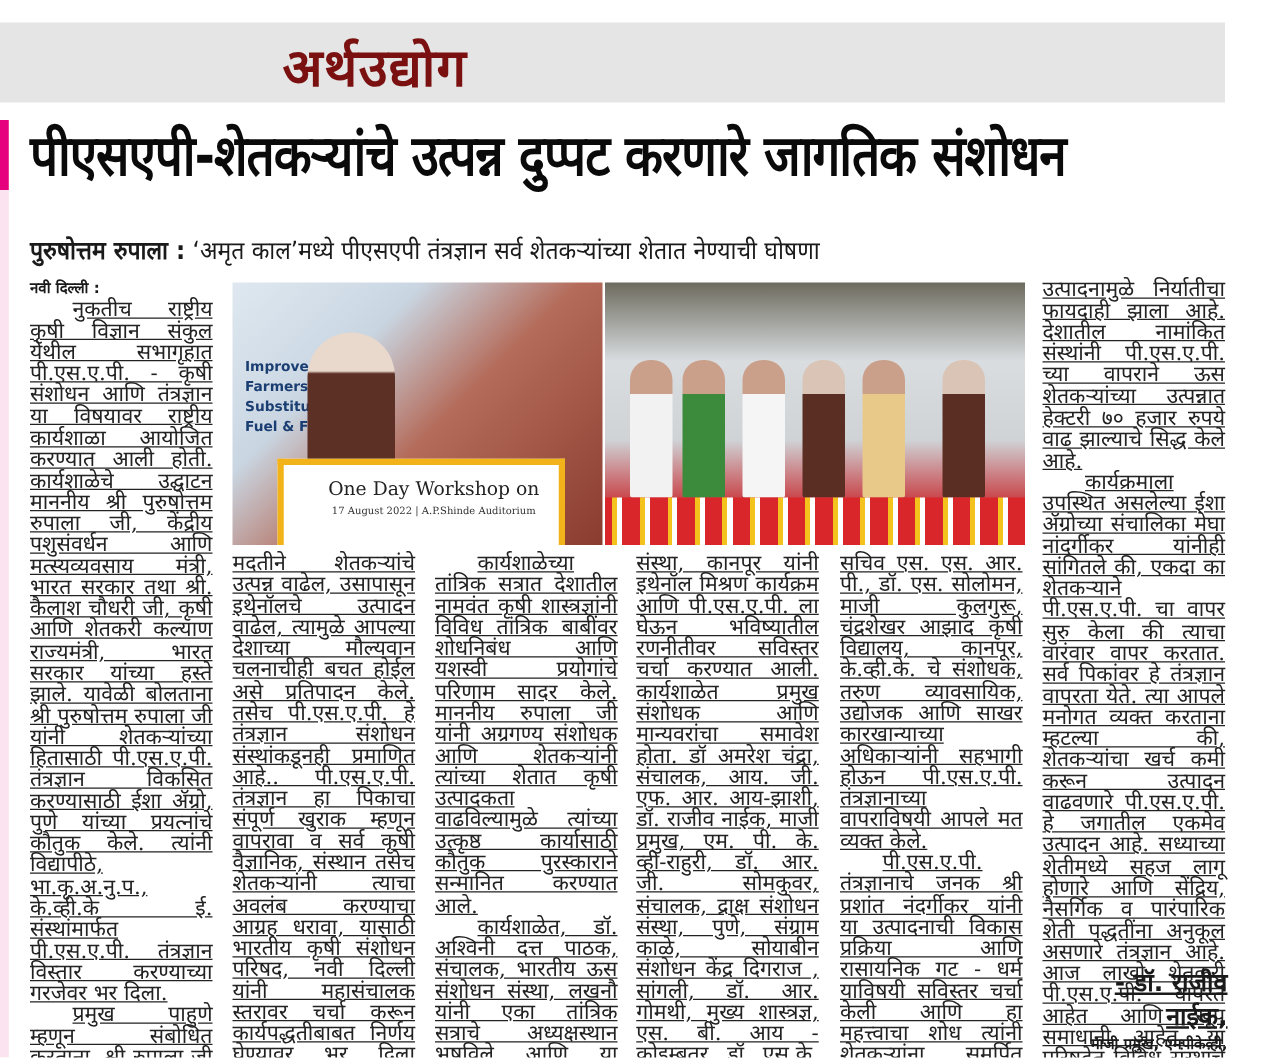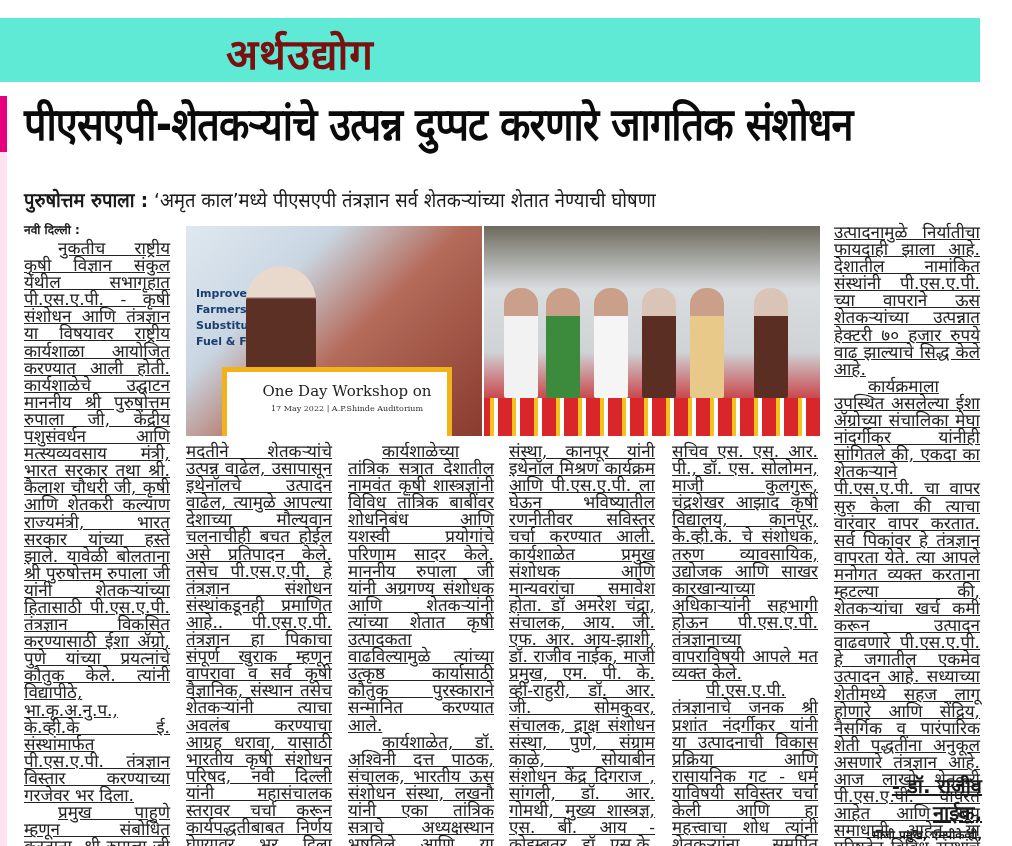--- a/index.html
+++ b/index.html
@@ -2,21 +2,21 @@
 <html><head>
 <meta charset="utf-8">
 <style>
   html, body { margin:0; padding:0; }
   body {
     width:1012px; height:846px; overflow:hidden; background:#ffffff;
     font-family:"DejaVu Serif", serif; color:#1a1a1a; position:relative;
   }
   .banner {
     position:absolute; left:0; top:18px; width:980px; height:64px;
-    background:#5eead4;
+    background:#e5e5e5;
   }
   .banner .section {
     position:absolute; left:226px; top:6px; font-family:"DejaVu Sans", sans-serif;
     font-weight:bold; font-size:42px; color:#7a1010; letter-spacing:1px;
   }
   .banner .brand {
     position:absolute; right:10px; top:8px; font-family:"DejaVu Sans", sans-serif;
     font-weight:bold; font-size:38px; color:#e52420;
   }
   .pink-strip {
@@ -112,21 +112,21 @@
 
 <div class="photo photo1">
   <div class="banner-text">
     <div>Improves Farmers</div>
     <div>Substitutes Imp</div>
     <div>Fuel &amp; Fertili</div>
   </div>
   <div class="speaker"></div>
   <div class="podium">
     <div class="ws">One Day Workshop on</div>
-    <div class="dt">17 May 2022 | A.P.Shinde Auditorium</div>
+    <div class="dt">17 August 2022 | A.P.Shinde Auditorium</div>
   </div>
 </div>
 
 <div class="photo photo2">
   <div class="people" style="left:20px;background:linear-gradient(180deg,#caa08a 0 25%,#f2f2f2 25%);"></div>
   <div class="people" style="left:62px;background:linear-gradient(180deg,#caa08a 0 25%,#3c8a3c 25%);"></div>
   <div class="people" style="left:110px;background:linear-gradient(180deg,#caa08a 0 25%,#f5f5f5 25%);"></div>
   <div class="people" style="left:158px;background:linear-gradient(180deg,#d9c4b6 0 25%,#5a2e22 25%);"></div>
   <div class="people" style="left:206px;background:linear-gradient(180deg,#caa08a 0 25%,#e8c98a 25%);"></div>
   <div class="people" style="left:270px;background:linear-gradient(180deg,#d9c4b6 0 25%,#5a2e22 25%);"></div>

